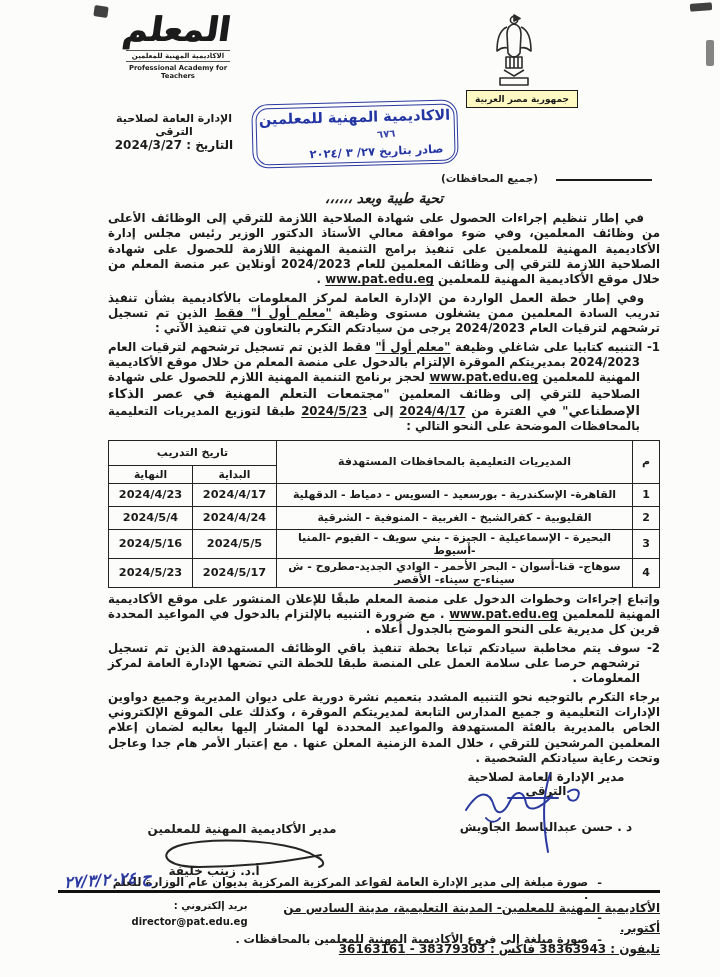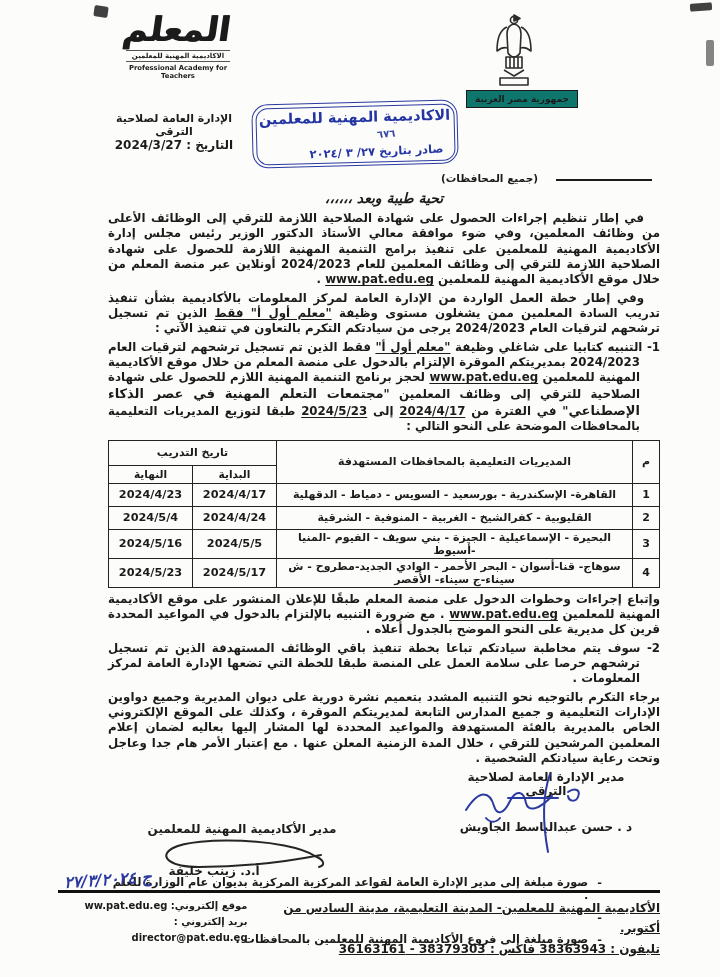--- a/index.html
+++ b/index.html
@@ -27,21 +27,21 @@
   .stamp{position:absolute;left:252px;top:102px;width:204px;height:62px;
     border:1.6px solid #2b3aa0;border-radius:16px;color:#2335a2;
     transform:rotate(-1.5deg);text-align:center;}
   .stamp::before{content:"";position:absolute;inset:2.5px;border:1.6px solid #2b3aa0;border-radius:12px;}
   .stamp-org{font-size:14.5px;margin-top:6px;letter-spacing:-.5px;}
   .stamp-num{position:absolute;top:26px;right:62px;font-size:10px;letter-spacing:7px;
     transform:rotate(-3deg);opacity:.9;}
   .stamp-issued{position:absolute;bottom:6px;right:14px;font-size:11.5px;transform:rotate(-1deg);}
   .eagle{position:absolute;left:490px;top:12px;}
   .country{position:absolute;left:466px;top:90px;width:110px;border:1.6px solid #1b1b1b;
-    font-size:9px;text-align:center;padding:3px 0;background:#0f766e;}
+    font-size:9px;text-align:center;padding:3px 0;background:#fef9c3;}
   
   .body{position:absolute;top:172px;right:60px;left:108px;}
   .addr{display:flex;align-items:baseline;font-size:13px;white-space:nowrap;}
   .addr-line{flex:0 0 96px;border-bottom:2.4px solid #1b1b1b;align-self:center;margin:4px 8px 0;}
   .addr-note{font-size:10.5px;margin-left:auto;margin-right:10px;}
   .greet{text-align:center;font-size:14px;margin:6px 0 5px;font-style:italic;}
   p.just{text-align:justify;font-size:11.8px;line-height:1.3;margin:3px 0;}
   p.indent{text-indent:16px;}
   p.hang{padding-right:20px;text-indent:-20px;}
   .u{text-decoration:underline;text-underline-offset:2px;}
@@ -237,23 +237,19 @@
     </div>
   </main>
 
   <div class="footer">
     <div class="f-right">
       <div>الأكاديمية المهنية للمعلمين- المدينة التعليمية، مدينة السادس من أكتوبر.</div>
       <div>تليفون : 38363943    فاكس : 38379303 - 36163161</div>
     </div>
     <div class="f-left">
       <div>
-        <span>موقع إلكتروني:</span>
-        <span class="latin">ww.pat.edu.eg</span>
-      </div>
-      <div>
         <span>بريد إلكتروني :</span>
         <span class="latin">director@pat.edu.eg</span>
       </div>
     </div>
   </div>
 
 </div>
 
 </body></html>

